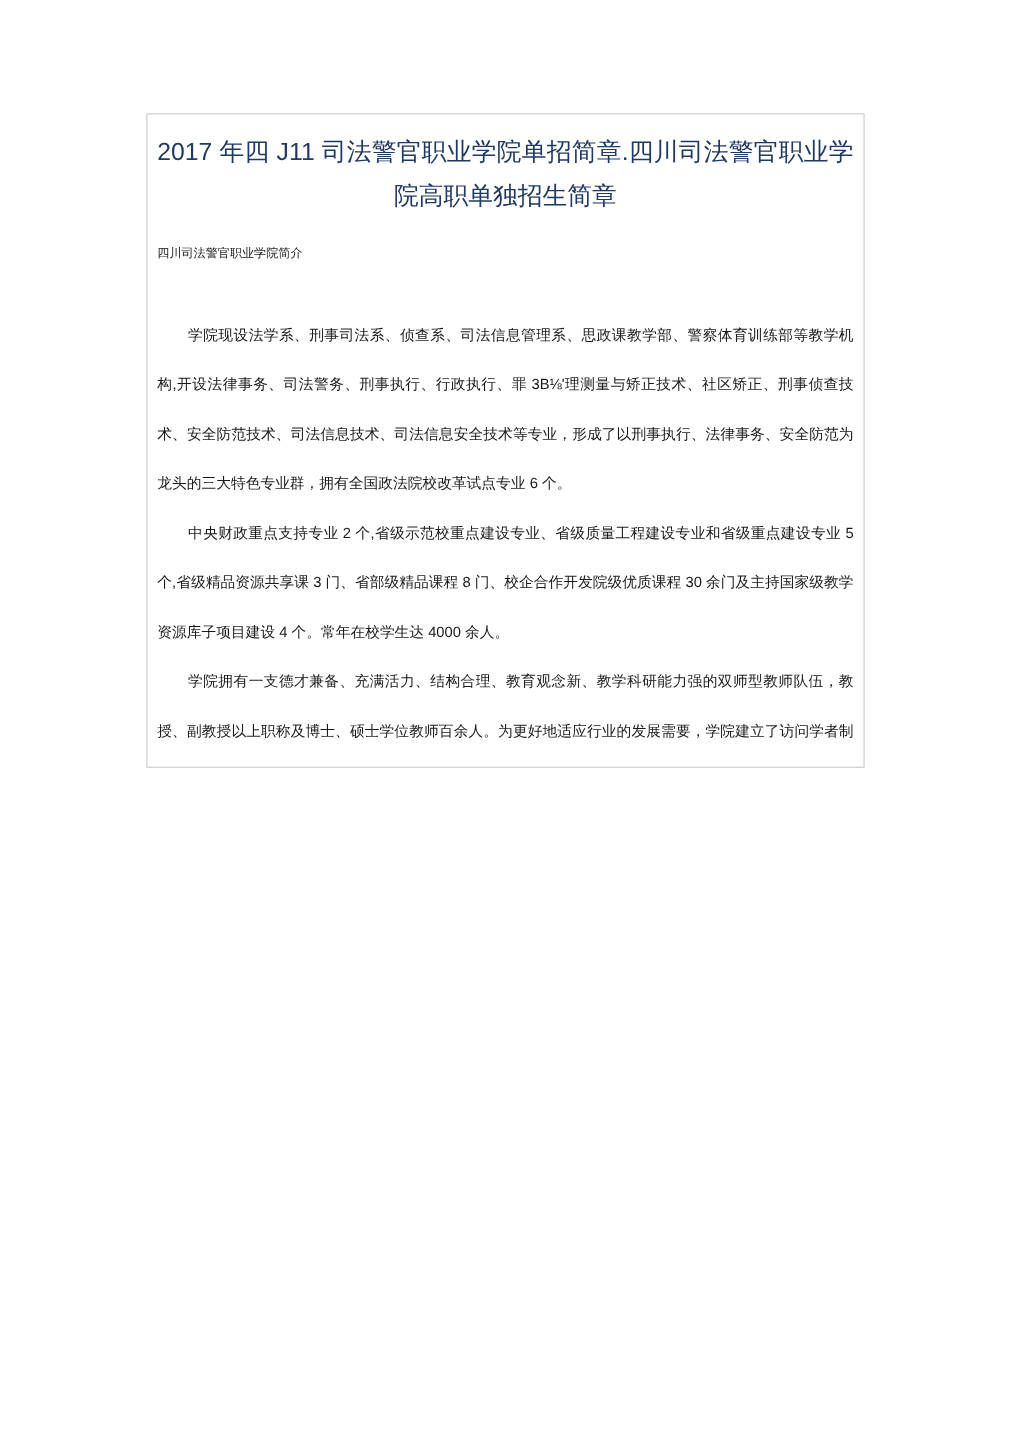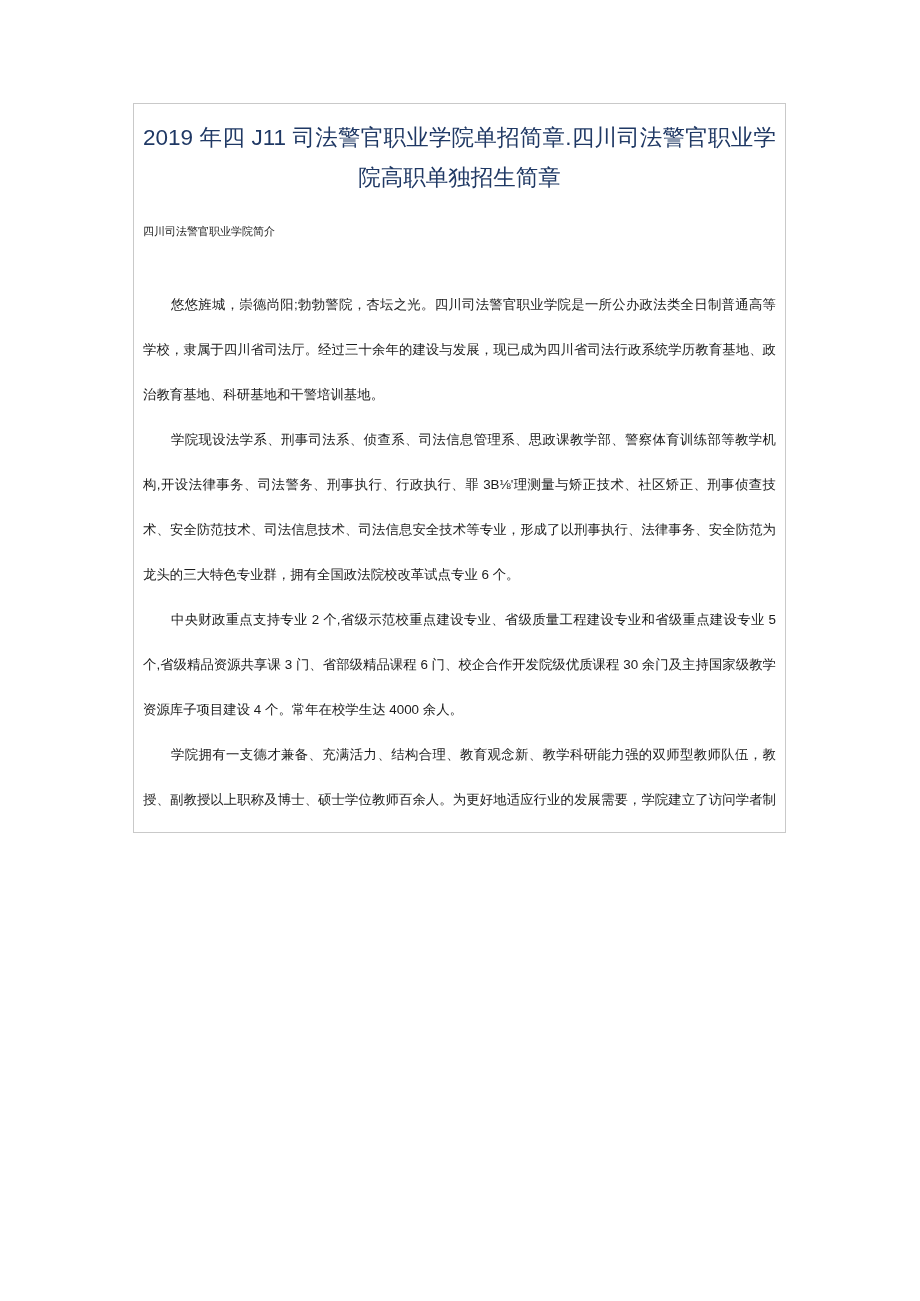--- a/index.html
+++ b/index.html
@@ -87,30 +87,29 @@
     overflow: hidden;
   }
 </style>
 </head>
 <body>
 
 <div class="page">
   <div class="doc-frame">
     <div class="doc-inner">
 
-      <h1 class="doc-title">2019 年四 J11 司法警官职业学院单招简章.四川司法警官职业学院高职单独招生简章</h1>
+      <h1 class="doc-title">2017 年四 J11 司法警官职业学院单招简章.四川司法警官职业学院高职单独招生简章</h1>
 
       <p class="section-heading">四川司法警官职业学院简介</p>
 
       <div class="blank-line"></div>
 
-      <p class="body-para">悠悠旌城，崇德尚阳;勃勃警院，杏坛之光。四川司法警官职业学院是一所公办政法类全日制普通高等学校，隶属于四川省司法厅。经过三十余年的建设与发展，现已成为四川省司法行政系统学历教育基地、政治教育基地、科研基地和干警培训基地。</p>
 
 
       <p class="body-para">学院现设法学系、刑事司法系、侦查系、司法信息管理系、思政课教学部、警察体育训练部等教学机构,开设法律事务、司法警务、刑事执行、行政执行、罪 3B⅛'理测量与矫正技术、社区矫正、刑事侦查技术、安全防范技术、司法信息技术、司法信息安全技术等专业，形成了以刑事执行、法律事务、安全防范为龙头的三大特色专业群，拥有全国政法院校改革试点专业 6 个。</p>
 
-      <p class="body-para">中央财政重点支持专业 2 个,省级示范校重点建设专业、省级质量工程建设专业和省级重点建设专业 5 个,省级精品资源共享课 3 门、省部级精品课程 6 门、校企合作开发院级优质课程 30 余门及主持国家级教学资源库子项目建设 4 个。常年在校学生达 4000 余人。</p>
+      <p class="body-para">中央财政重点支持专业 2 个,省级示范校重点建设专业、省级质量工程建设专业和省级重点建设专业 5 个,省级精品资源共享课 3 门、省部级精品课程 8 门、校企合作开发院级优质课程 30 余门及主持国家级教学资源库子项目建设 4 个。常年在校学生达 4000 余人。</p>
 
       <p class="body-para clipped">学院拥有一支德才兼备、充满活力、结构合理、教育观念新、教学科研能力强的双师型教师队伍，教授、副教授以上职称及博士、硕士学位教师百余人。为更好地适应行业的发展需要，学院建立了访问学者制度，长期聘请来自政法机关的教育改造能手、办案能手、知名律师、资深法官、检察官和相</p>
 
     </div>
   </div>
 </div>
 
 </body></html>

